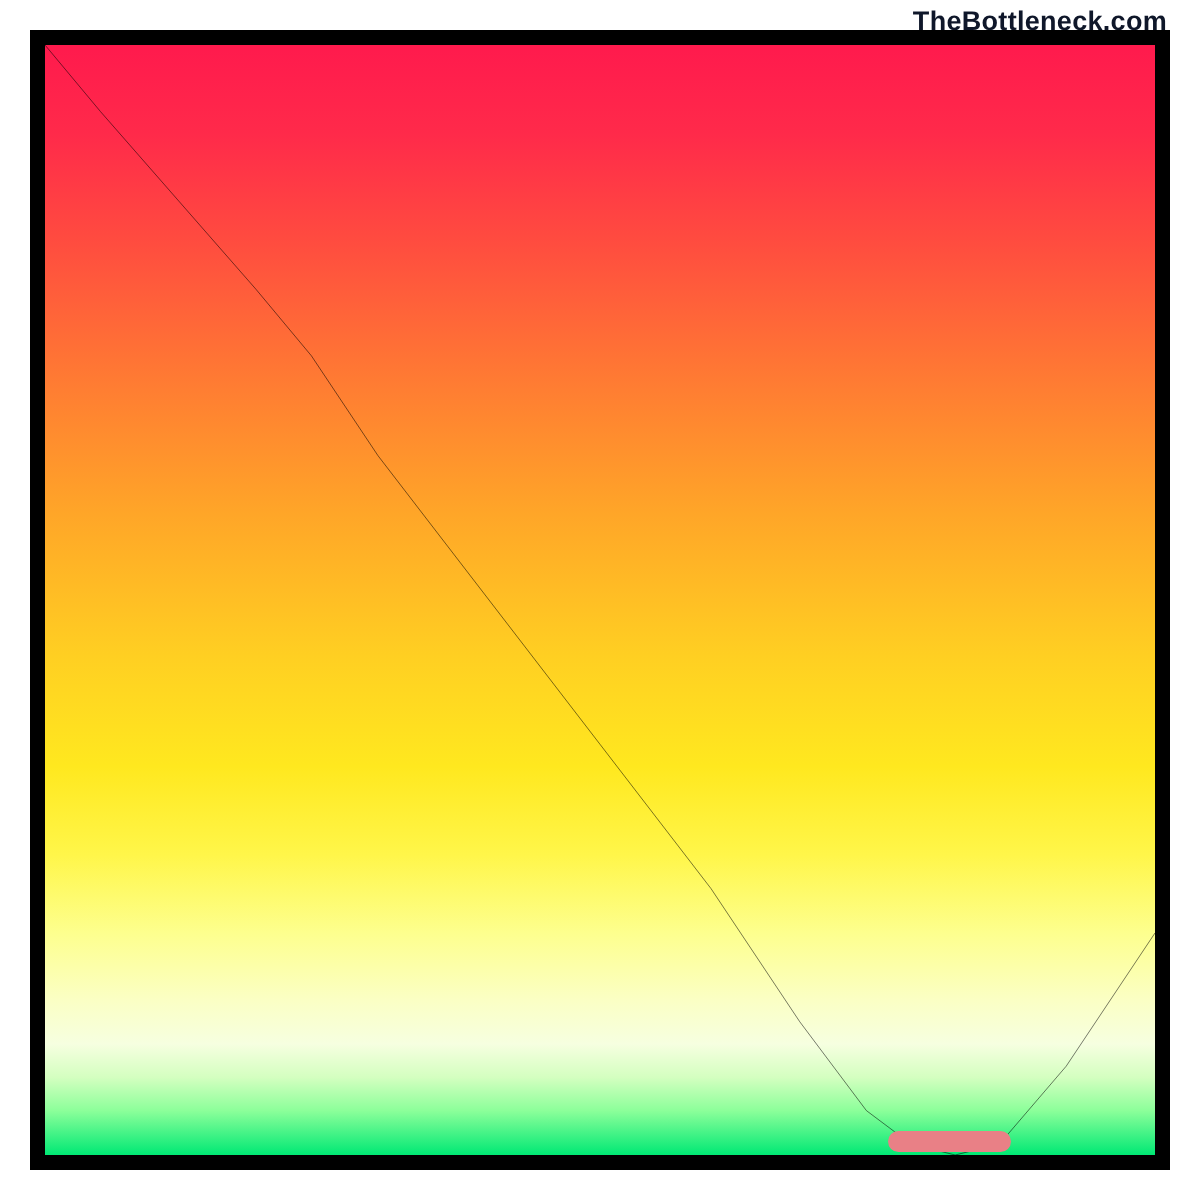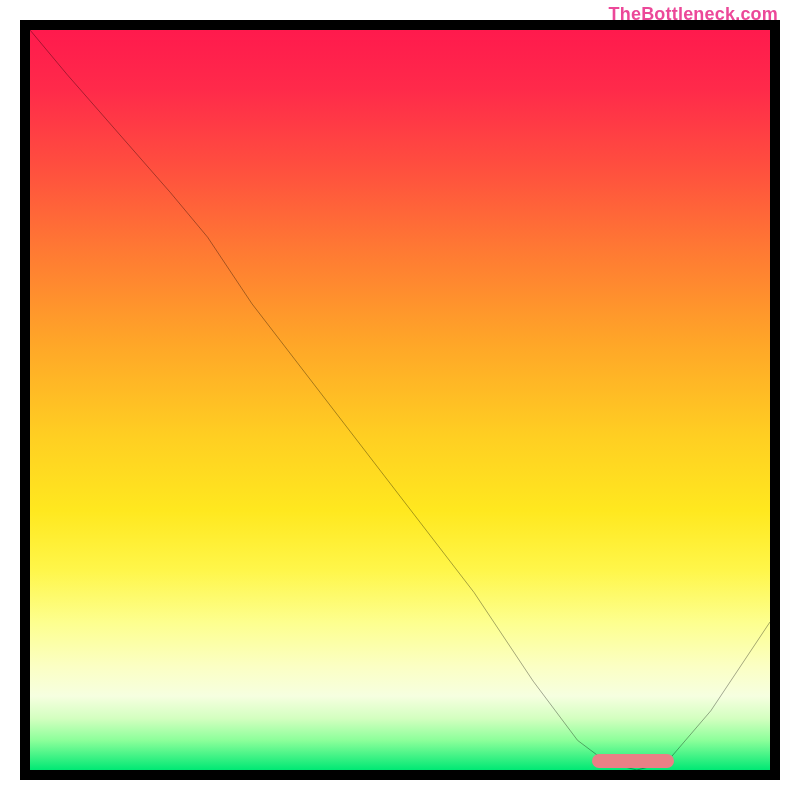--- a/index.html
+++ b/index.html
@@ -67,21 +67,21 @@
     height: 14px;
     border-radius: 7px;
     background: #e98086; 
   }
 
   
   .watermark {
     position: absolute;
     top: 4px;
     right: 22px;
-    color: #ec4899;
+    color: #0f172a;
     font-size: 18px;
     font-weight: 600;
     letter-spacing: 0.2px;
     user-select: none;
   }
 </style>
 </head>
 <body>
 
 <div class="stage">

